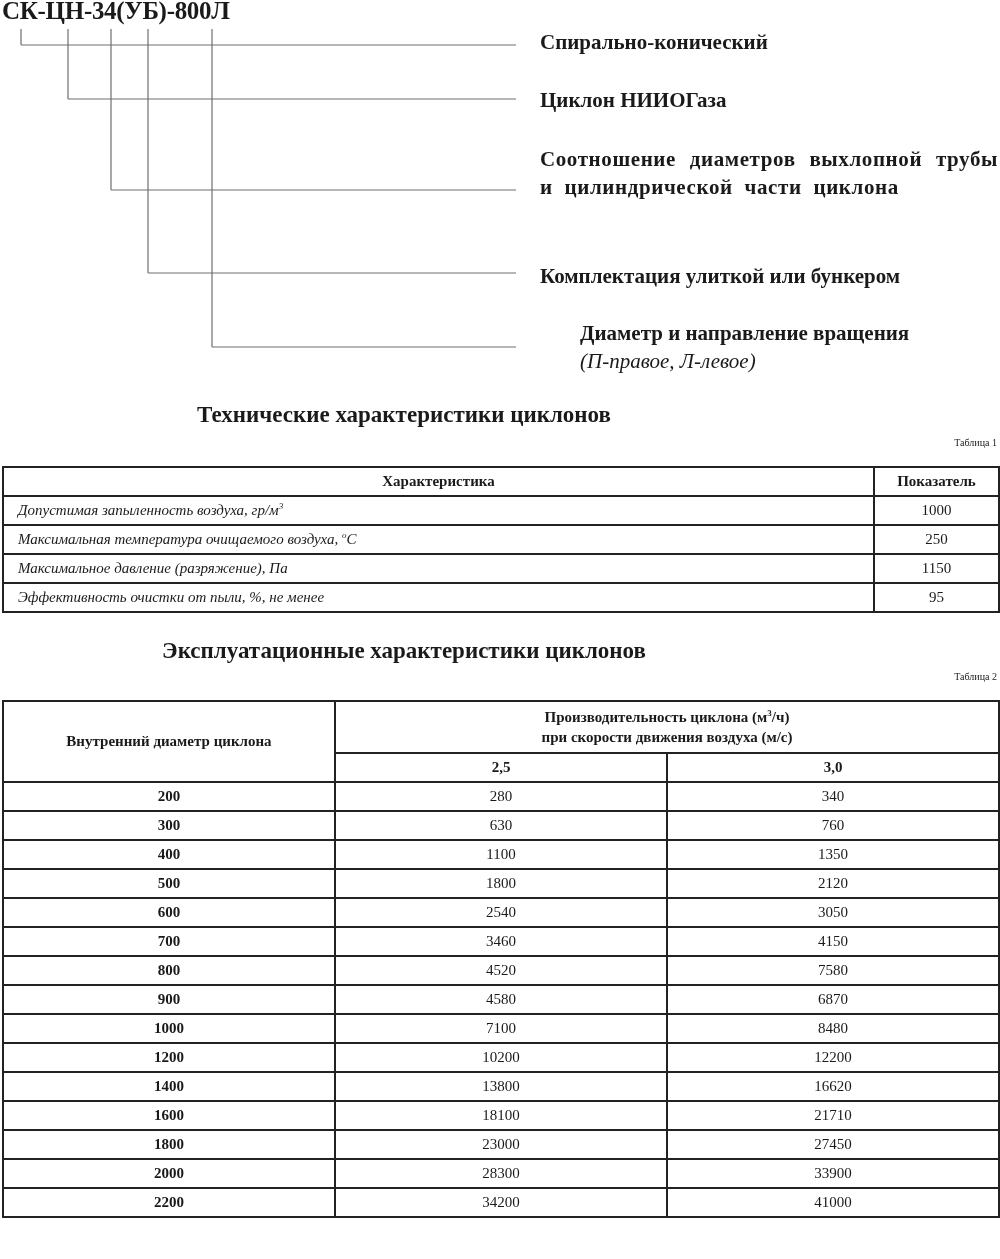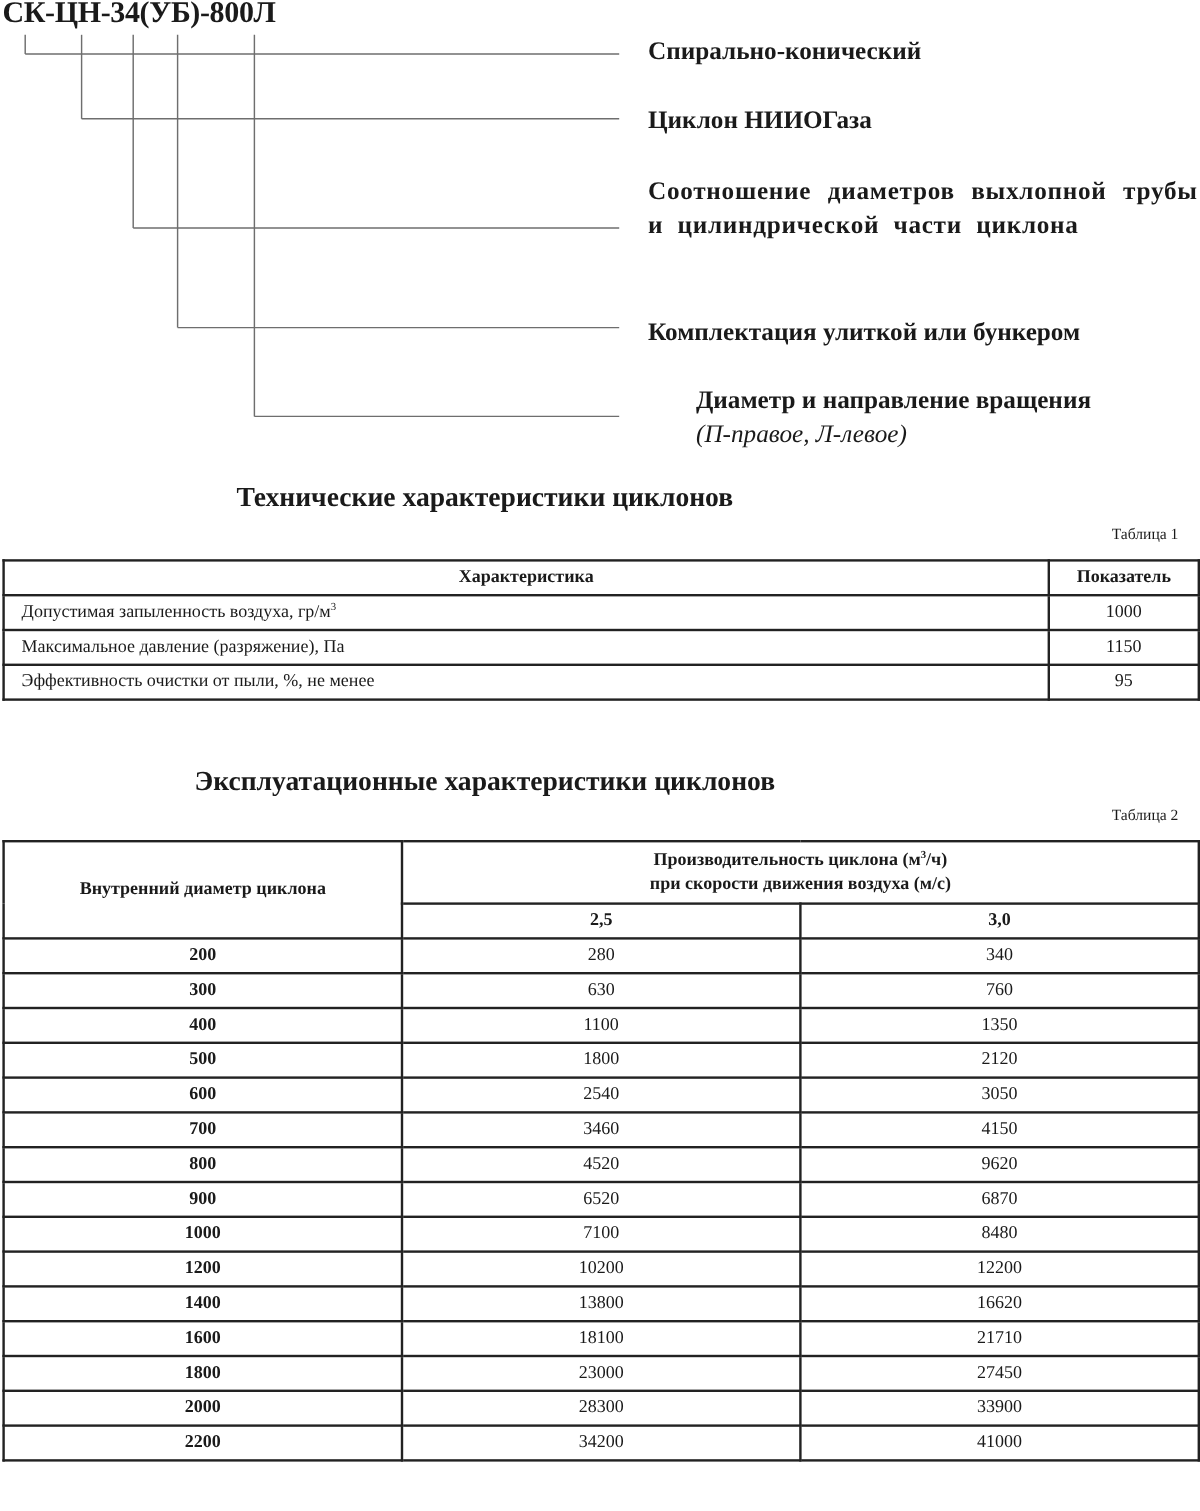--- a/index.html
+++ b/index.html
@@ -19,33 +19,33 @@
   .desc {
     left: 540px; width: 458px; font-size: 21px; font-weight: bold; line-height: 28px;
   }
   .desc.justify { text-align: justify; text-align-last: left; word-spacing: 6px; letter-spacing: 0.6px; }
   .desc .note { font-weight: normal; display: block; font-style: italic; }
 
   
   .section-title {
     left: 0; width: 808px; text-align: center; font-size: 23px; font-weight: bold;
   }
-  .table-label { right: 18px; font-size: 13px; }
+  .table-label { right: 3px; font-size: 10px; }
 
   
   table.grid {
     position: absolute; border-collapse: collapse; table-layout: fixed;
     font-size: 15px;
   }
   table.grid td, table.grid th {
     border: 2px solid #222; padding: 0; height: 27px; vertical-align: middle;
   }
   table.grid th { font-weight: bold; }
   .t1 { left: 2px; top: 466px; width: 996px; }
-  .t1 td.name { text-align: left; padding-left: 14px; }
+  .t1 td.name { text-align: left; padding-left: 14px; font-style: italic; }
   .t1 td.val, .t1 th { text-align: center; }
   .t2 { left: 2px; top: 700px; width: 996px; }
   .t2 td, .t2 th { text-align: center; }
   .t2 td.diam { font-weight: bold; }
   .t2 th.head-top { height: 50px; line-height: 20px; }
   sup { font-size: 9px; vertical-align: 6px; line-height: 0; }
 </style>
 </head>
 <body>
 
@@ -82,20 +82,24 @@
       <col style="width:125px">
     </colgroup>
   <tbody>
       <tr>
     <th>Характеристика</th>
     <th>Показатель</th>
   </tr>
   <tr>
     <td class="name"><span>Допустимая запыленность воздуха, гр/м</span><sup>3</sup><span></span></td>
     <td class="val">1000</td>
+  </tr>
+  <tr>
+    <td class="name"><span>Максимальная температура очищаемого воздуха, </span><sup>о</sup><span>С</span></td>
+    <td class="val">250</td>
   </tr>
   <tr>
     <td class="name"><span>Максимальное давление (разряжение), Па</span></td>
     <td class="val">1150</td>
   </tr>
   <tr>
     <td class="name"><span>Эффективность очистки от пыли, %, не менее</span></td>
     <td class="val">95</td>
   </tr>
 </tbody>
@@ -150,25 +154,25 @@
         <td>3050</td>
       </tr>
       <tr>
         <td class="diam">700</td>
         <td>3460</td>
         <td>4150</td>
       </tr>
       <tr>
         <td class="diam">800</td>
         <td>4520</td>
-        <td>9620</td>
+        <td>7580</td>
       </tr>
       <tr>
         <td class="diam">900</td>
-        <td>6520</td>
+        <td>4580</td>
         <td>6870</td>
       </tr>
       <tr>
         <td class="diam">1000</td>
         <td>7100</td>
         <td>8480</td>
       </tr>
       <tr>
         <td class="diam">1200</td>
         <td>10200</td>

